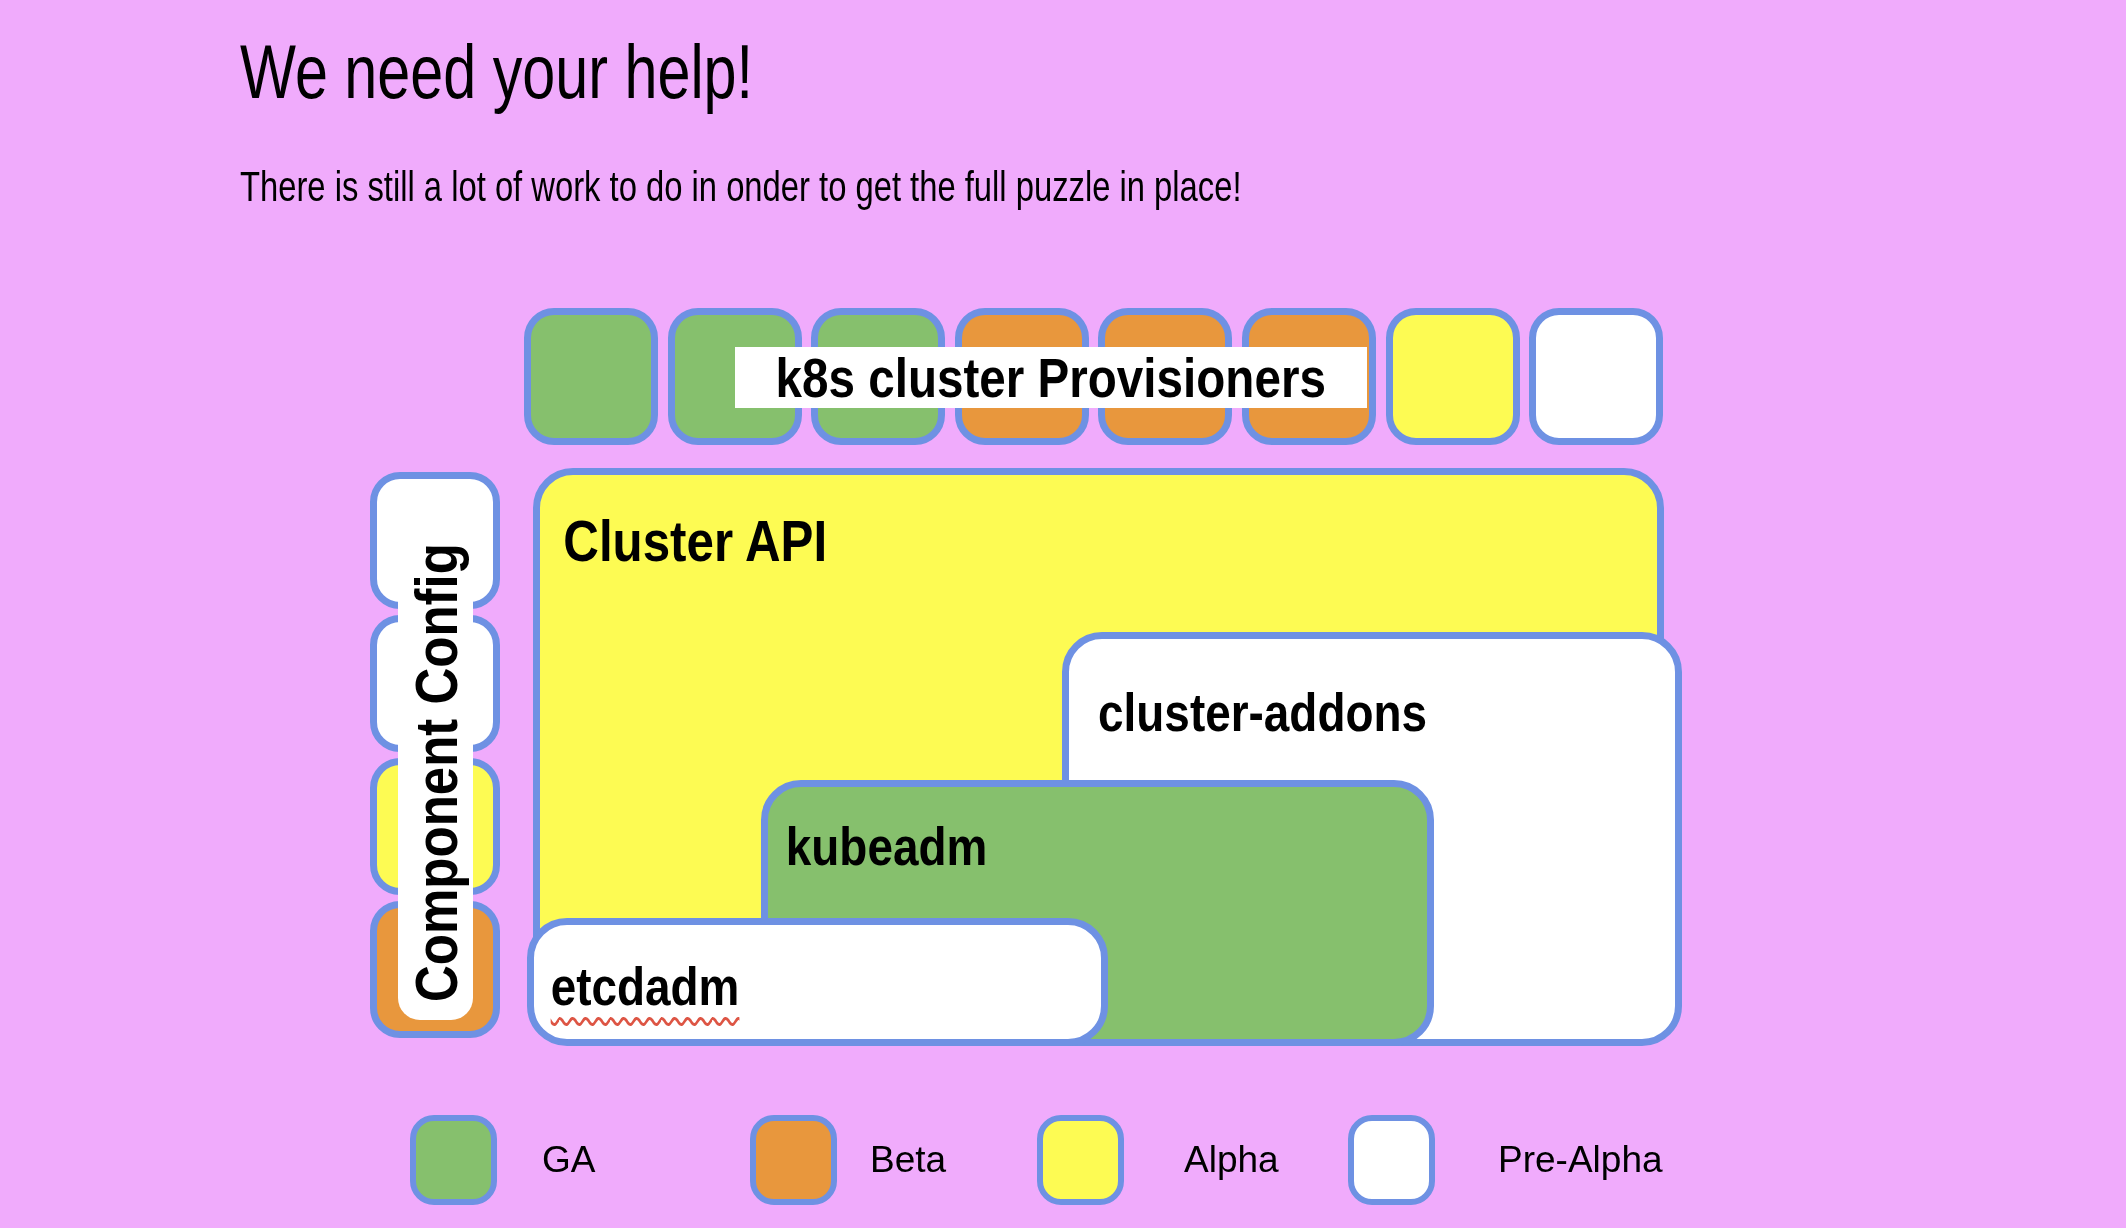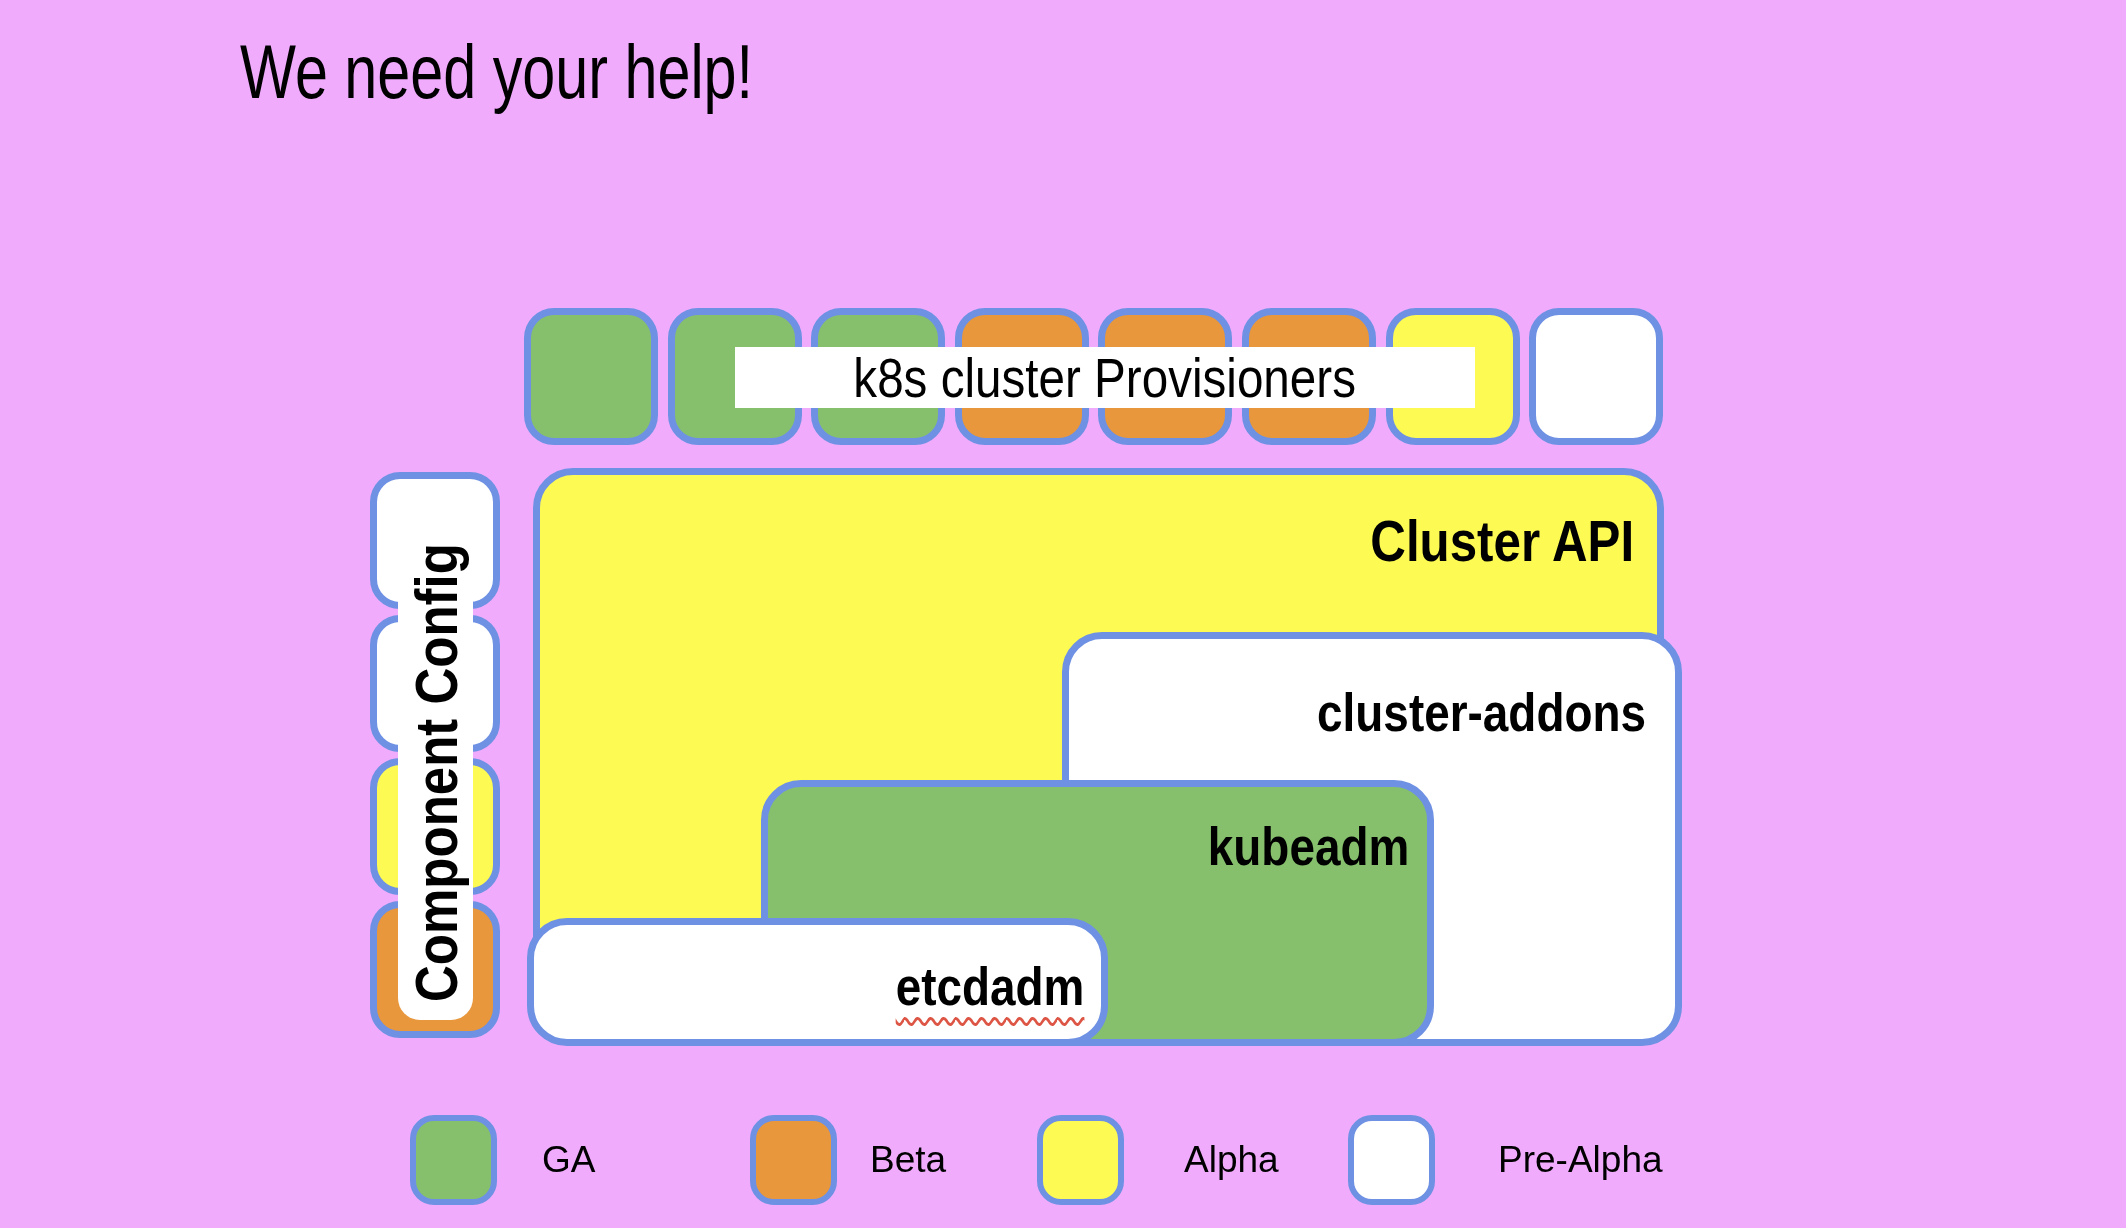--- a/index.html
+++ b/index.html
@@ -8,37 +8,37 @@
   .cond{display:inline-block;transform:scaleX(0.78);transform-origin:0 50%;white-space:nowrap;}
   .condc{display:inline-block;transform:scaleX(0.85);transform-origin:50% 50%;white-space:nowrap;}
 
   .title{position:absolute;left:240px;top:30px;font-size:76px;font-weight:400;line-height:1.1;}
   .subtitle{position:absolute;left:240px;top:162px;font-size:42px;font-weight:400;line-height:1.2;}
 
   
   .prov-row{position:absolute;left:524px;top:308px;display:flex;gap:9.6px;z-index:1;}
   .prov-row .tile{width:134px;height:137px;border:7px solid var(--c-border);
                   border-radius:30px;box-sizing:border-box;}
-  .prov-bar{position:absolute;left:735px;top:347px;width:740px;height:61px;background:#fff;z-index:2;
-            display:flex;align-items:center;justify-content:center;font-size:56px;font-weight:400;}
+  .prov-bar{position:absolute;left:735px;top:347px;width:632px;height:61px;background:#fff;z-index:2;
+            display:flex;align-items:center;justify-content:center;font-size:56px;font-weight:700;}
 
   
   .cc-col{position:absolute;left:370px;top:472px;width:130px;z-index:1;}
   .cc-col .tile{width:130px;height:137px;margin-bottom:6px;border:7px solid var(--c-border);
                 border-radius:30px;box-sizing:border-box;}
   .cc-label{position:absolute;left:398px;top:525px;width:75px;height:495px;background:#fff;
             border-radius:22px;z-index:2;}
   .cc-label .rot{position:absolute;left:50%;top:50%;width:495px;height:75px;
                  transform:translate(-50%,-50%) rotate(-90deg);
                  display:flex;align-items:center;justify-content:center;
                  font-size:60px;font-weight:700;}
 
   
   .box{position:absolute;border:7px solid var(--c-border);border-radius:40px;box-sizing:border-box;}
-  .box .lbl{text-align:right;font-size:54px;font-weight:700;}
+  .box .lbl{text-align:left;font-size:54px;font-weight:700;}
   .box-cluster-api{left:533px;top:468px;width:1131px;height:572px;z-index:1;}
   .box-cluster-api .lbl{margin-top:32px;font-size:58px;}
   .box-cluster-addons{left:1062px;top:632px;width:620px;height:414px;z-index:2;}
   .box-cluster-addons .lbl{margin-top:42px;}
   .box-kubeadm{left:761px;top:780px;width:673px;height:266px;z-index:3;}
   .box-kubeadm .lbl{margin-top:28px;}
   .box-etcdadm{left:527px;top:918px;width:581px;height:128px;z-index:4;}
   .box-etcdadm .lbl{margin-top:30px;}
   .squiggle{text-decoration-line:underline;text-decoration-style:wavy;
             text-decoration-color:var(--c-squiggle);text-decoration-thickness:3px;
@@ -53,20 +53,23 @@
   .chip-2{left:1037px;}.lab-2{left:1184px;}
   .chip-3{left:1348px;}.lab-3{left:1498px;}
 </style>
 </head>
 <body>
 
 <div class="stage">
 
   <div class="title">
     <span class="cond">We need your help!</span>
+  </div>
+  <div class="subtitle">
+    <span class="cond">There is still a lot of work to do in onder to get the full puzzle in place!</span>
   </div>
 
   <div class="prov-row">
       <div class="tile" style="background: rgb(134, 192, 109);"></div>
       <div class="tile" style="background: rgb(134, 192, 109);"></div>
       <div class="tile" style="background: rgb(134, 192, 109);"></div>
       <div class="tile" style="background: rgb(232, 151, 61);"></div>
       <div class="tile" style="background: rgb(232, 151, 61);"></div>
       <div class="tile" style="background: rgb(232, 151, 61);"></div>
       <div class="tile" style="background: rgb(253, 251, 83);"></div>

